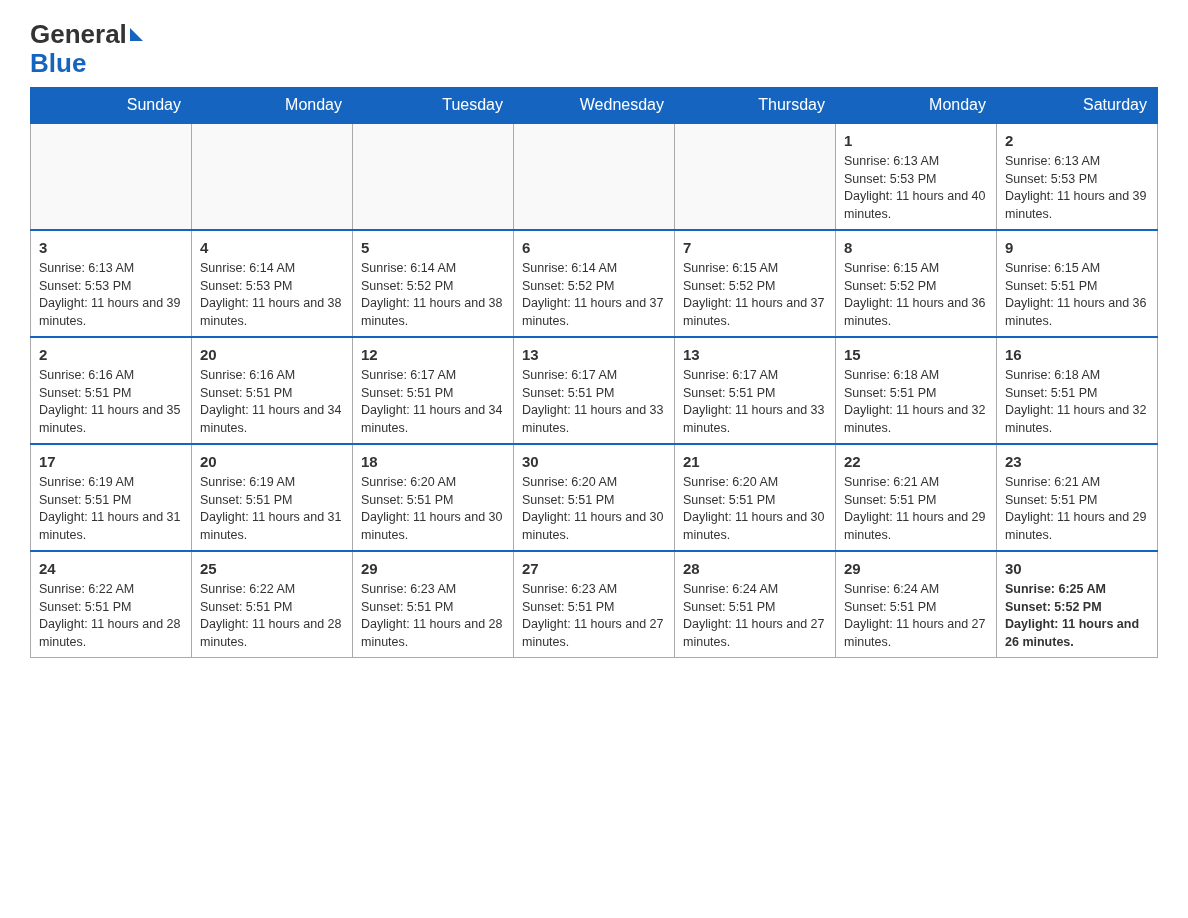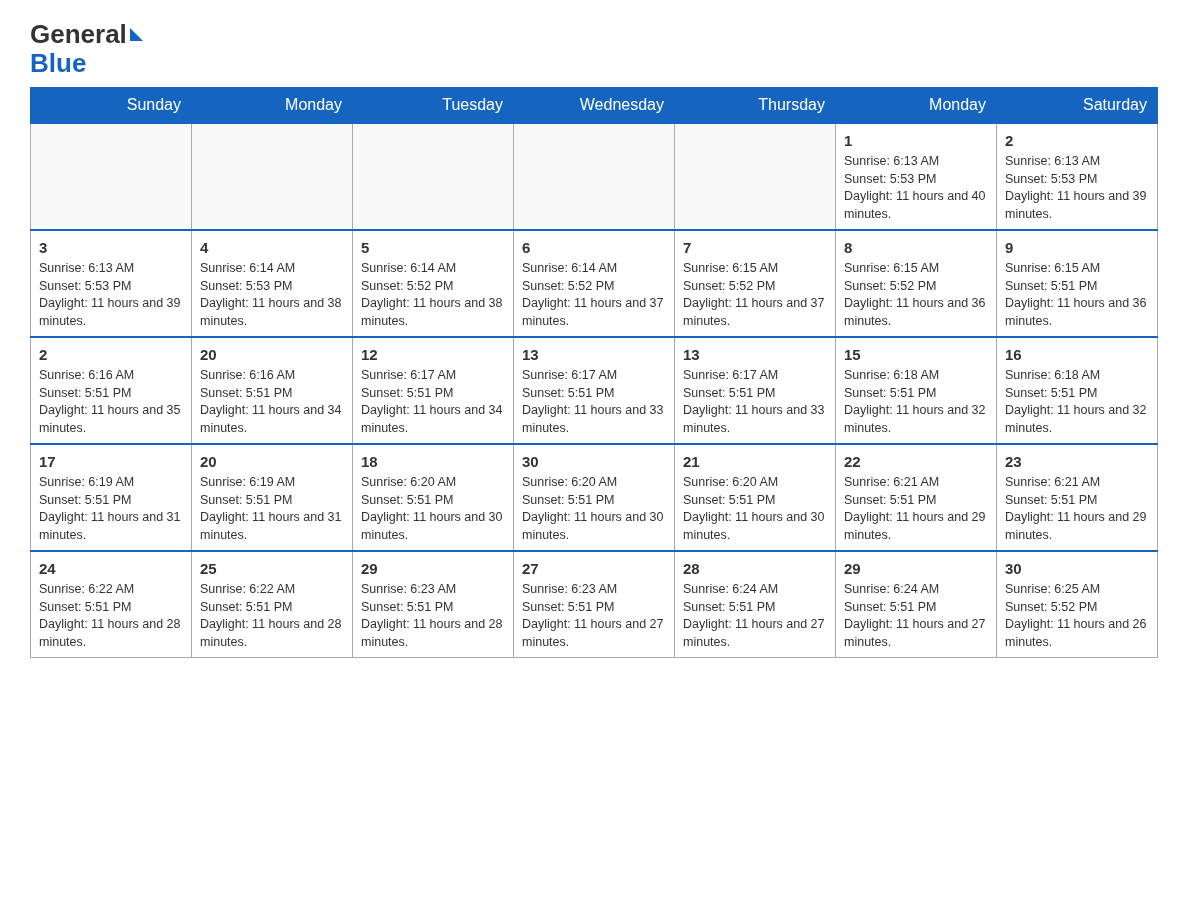--- a/index.html
+++ b/index.html
@@ -305,19 +305,19 @@
 Daylight: 11 hours and 27 minutes.</div>
         </td>
         <td>
           <span class="day-number">29</span>
           <div class="day-info" style="white-space: pre-line;">Sunrise: 6:24 AM
 Sunset: 5:51 PM
 Daylight: 11 hours and 27 minutes.</div>
         </td>
         <td>
           <span class="day-number">30</span>
-          <div class="day-info" style="white-space: pre-line;">Sunrise: 6:25 AM
+          <div class="day-info" style="white-space: pre-line; font-weight: bold;">Sunrise: 6:25 AM
 Sunset: 5:52 PM
 Daylight: 11 hours and 26 minutes.</div>
         </td>
       </tr>
     </tbody>
 </table>
 
 </body></html>

